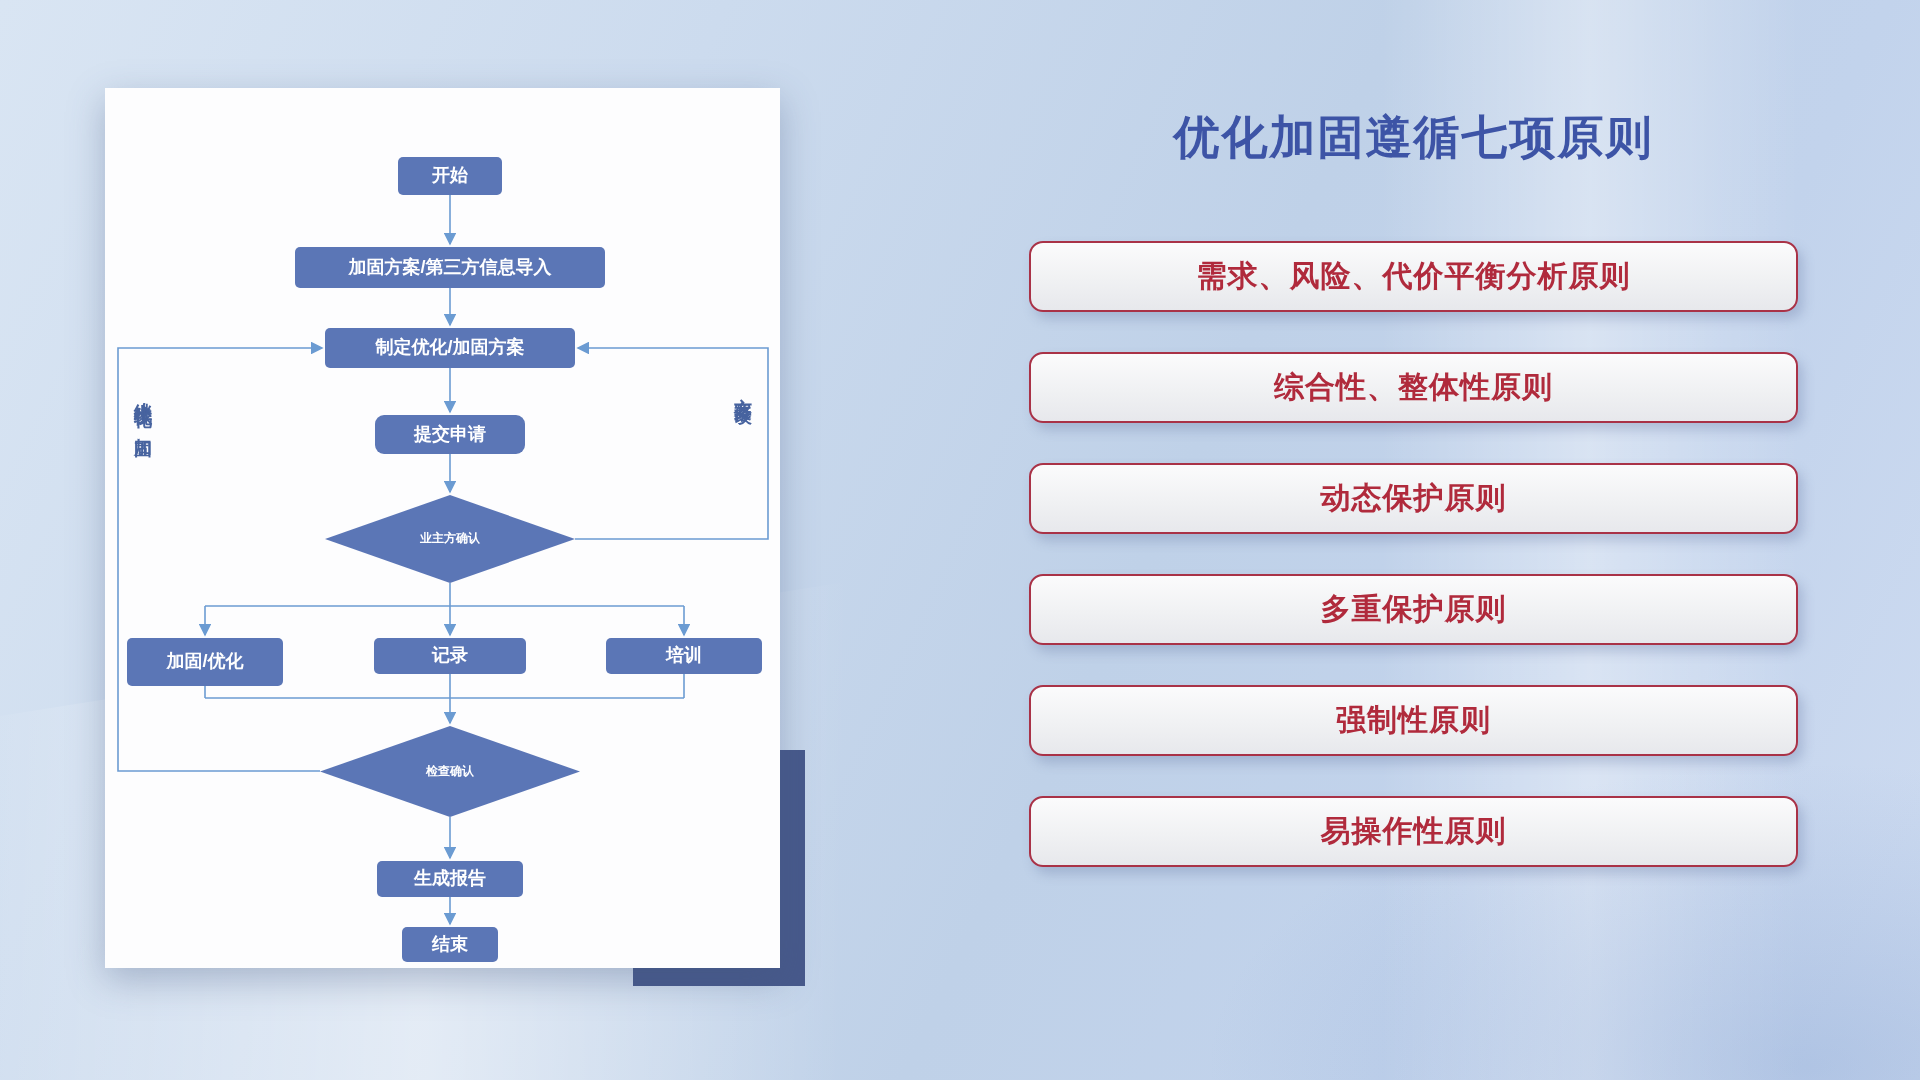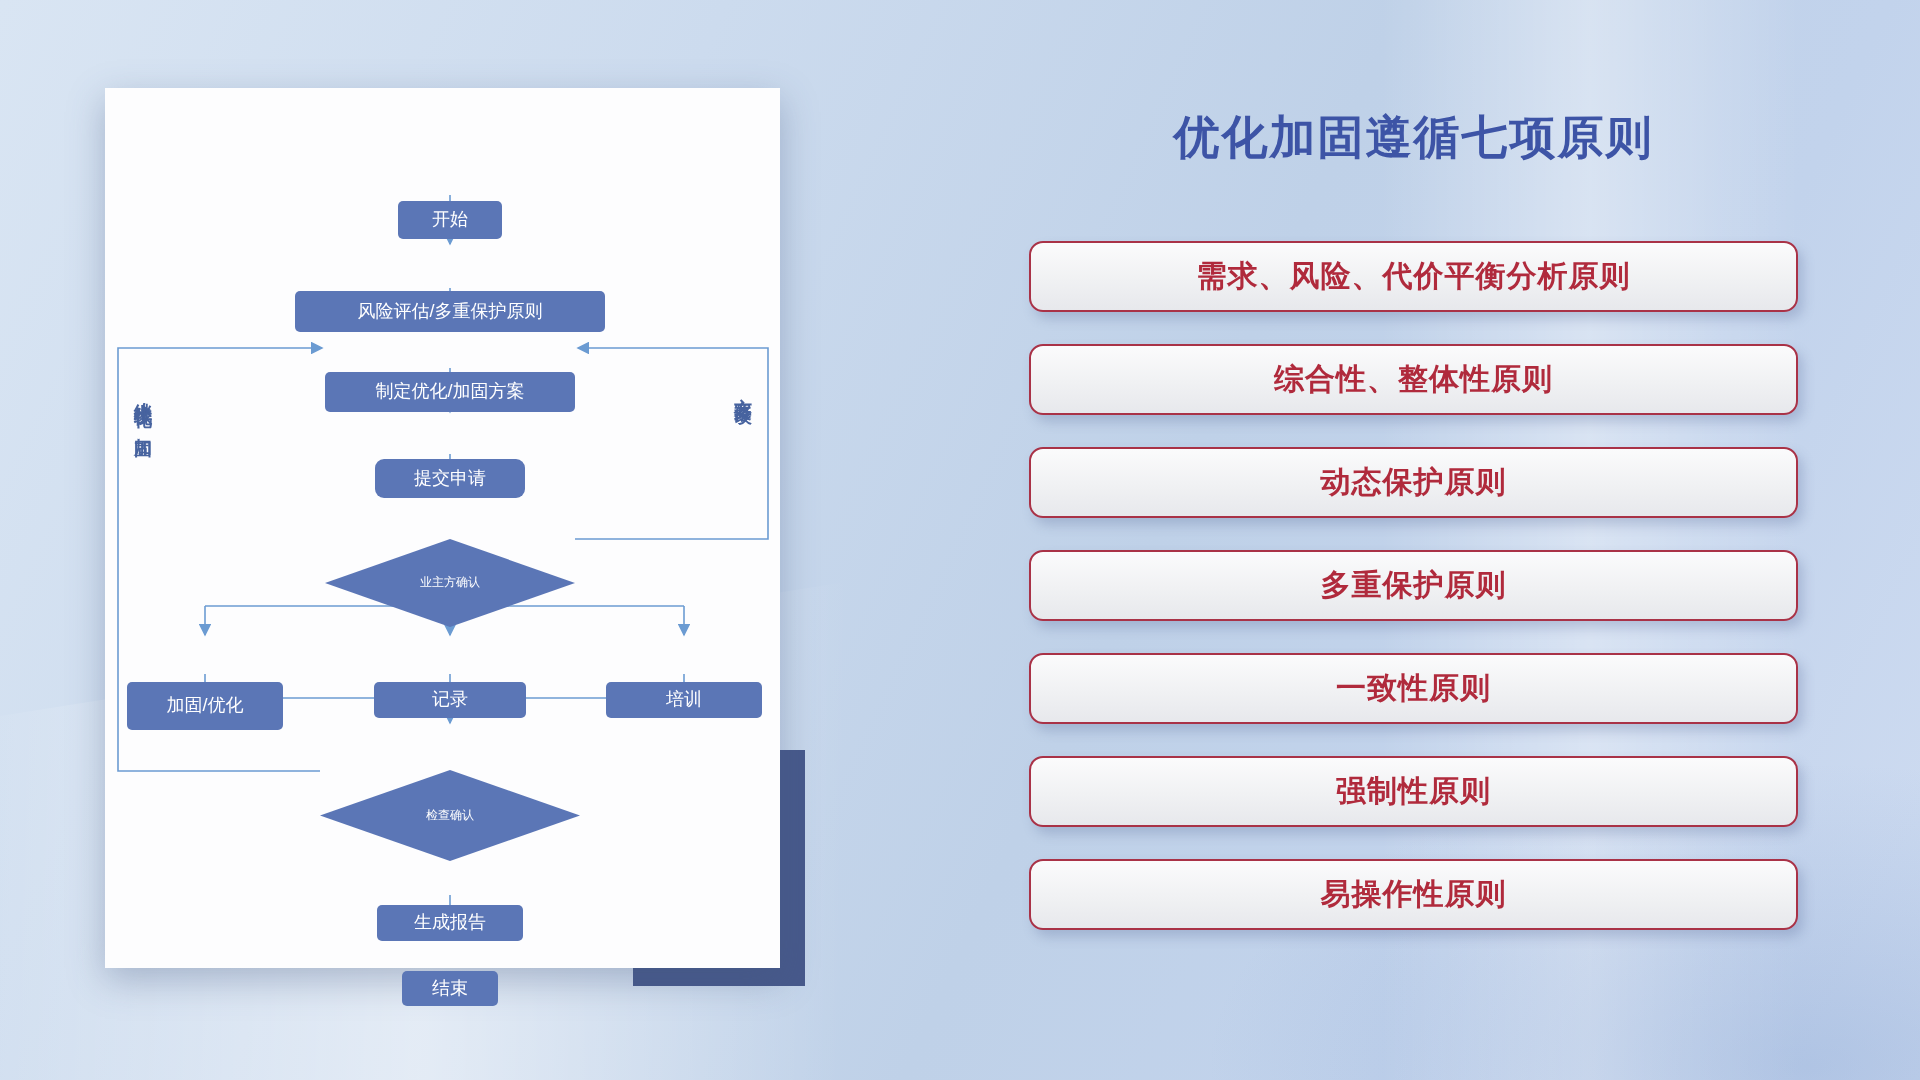--- a/index.html
+++ b/index.html
@@ -36,21 +36,21 @@
   }
   .connectors { position: absolute; left: 0; top: 0; }
   .connectors .cline {
     stroke: var(--connector, #6b9bd2); stroke-width: 1.6; fill: none;
   }
   #arrowhead path { fill: var(--connector, #6b9bd2); }
 
   .node {
     position: absolute; display: flex; align-items: center; justify-content: center;
     background: var(--node-fill, #5b76b6); color: var(--node-text, #ffffff);
-    font-weight: normal; font-size: 18px; line-height: 1.1; text-align: left; margin-top: 44px;
+    font-weight: bold; font-size: 18px; line-height: 1.1; text-align: left;
   }
   .node.rect { border-radius: 5px; }
   .node.diamond {
     clip-path: polygon(50% 0, 100% 50%, 50% 100%, 0 50%);
     font-size: 12px; border-radius: 0;
   }
   .vlabel {
     position: absolute; writing-mode: vertical-rl; text-orientation: upright;
     color: #47639f; font-weight: bold; font-size: 18px; letter-spacing: 3px;
     display: flex; align-items: center;
@@ -60,21 +60,21 @@
 
   
   .page-title {
     position: absolute; left: 1029px; top: 112px; width: 769px;
     margin: 0; text-align: center;
     font-size: 46px; line-height: 1.1; font-weight: bold; letter-spacing: 2px;
     color: var(--title-color, #3d54a6);
   }
   .principles {
     position: absolute; left: 1029px; top: 241px; width: 769px;
-    display: flex; flex-direction: column; gap: 32px;
+    display: flex; flex-direction: column; gap: 40px;
   }
   .principle {
     height: 71px; border-radius: 14px;
     border: 2px solid var(--principle-border, #a93247);
     background: linear-gradient(180deg, #fbfbfc 0%, #f0f1f3 55%, #e7e8ec 100%);
     box-shadow: 5px 7px 12px rgba(85, 105, 150, 0.28);
     display: flex; align-items: center; justify-content: center;
   }
   .principle span {
     font-size: 30px; font-weight: bold; letter-spacing: 1px;
@@ -118,21 +118,21 @@
     <path class="cline" d="M345 729 L345 770" marker-end="url(#arrowhead)"></path>
     <path class="cline" d="M345 807 L345 836" marker-end="url(#arrowhead)"></path>
 
     <path class="cline" d="M470 451 L663 451 L663 260 L473 260" marker-end="url(#arrowhead)"></path>
 
     <path class="cline" d="M215 683 L13 683 L13 260 L217 260" marker-end="url(#arrowhead)"></path>
   </svg>
 
   <div class="node rect" style="left:293px;top:69px;width:104px;height:38px;">开始</div>
 
-  <div class="node rect" style="left:190px;top:159px;width:310px;height:41px;">风险评估/多重保护原则</div>
+  <div class="node rect" style="left:190px;top:159px;width:310px;height:41px;">加固方案/第三方信息导入</div>
 
   <div class="node rect" style="left:220px;top:240px;width:250px;height:40px;">制定优化/加固方案</div>
 
   <div class="node rect" style="left:270px;top:327px;width:150px;height:39px;border-radius:9px;">提交申请</div>
 
   <div class="node diamond" style="left:220px;top:407px;width:250px;height:88px;">业主方确认</div>
 
   <div class="node rect" style="left:22px;top:550px;width:156px;height:48px;">加固/优化</div>
 
   <div class="node rect" style="left:269px;top:550px;width:152px;height:36px;">记录</div>
@@ -158,21 +158,18 @@
   <div class="principle">
     <span>综合性、整体性原则</span>
   </div>
   <div class="principle">
     <span>动态保护原则</span>
   </div>
   <div class="principle">
     <span>多重保护原则</span>
   </div>
   <div class="principle">
-    <span>一致性原则</span>
-  </div>
-  <div class="principle">
     <span>强制性原则</span>
   </div>
   <div class="principle">
     <span>易操作性原则</span>
   </div>
 </div>
 
 </body></html>

